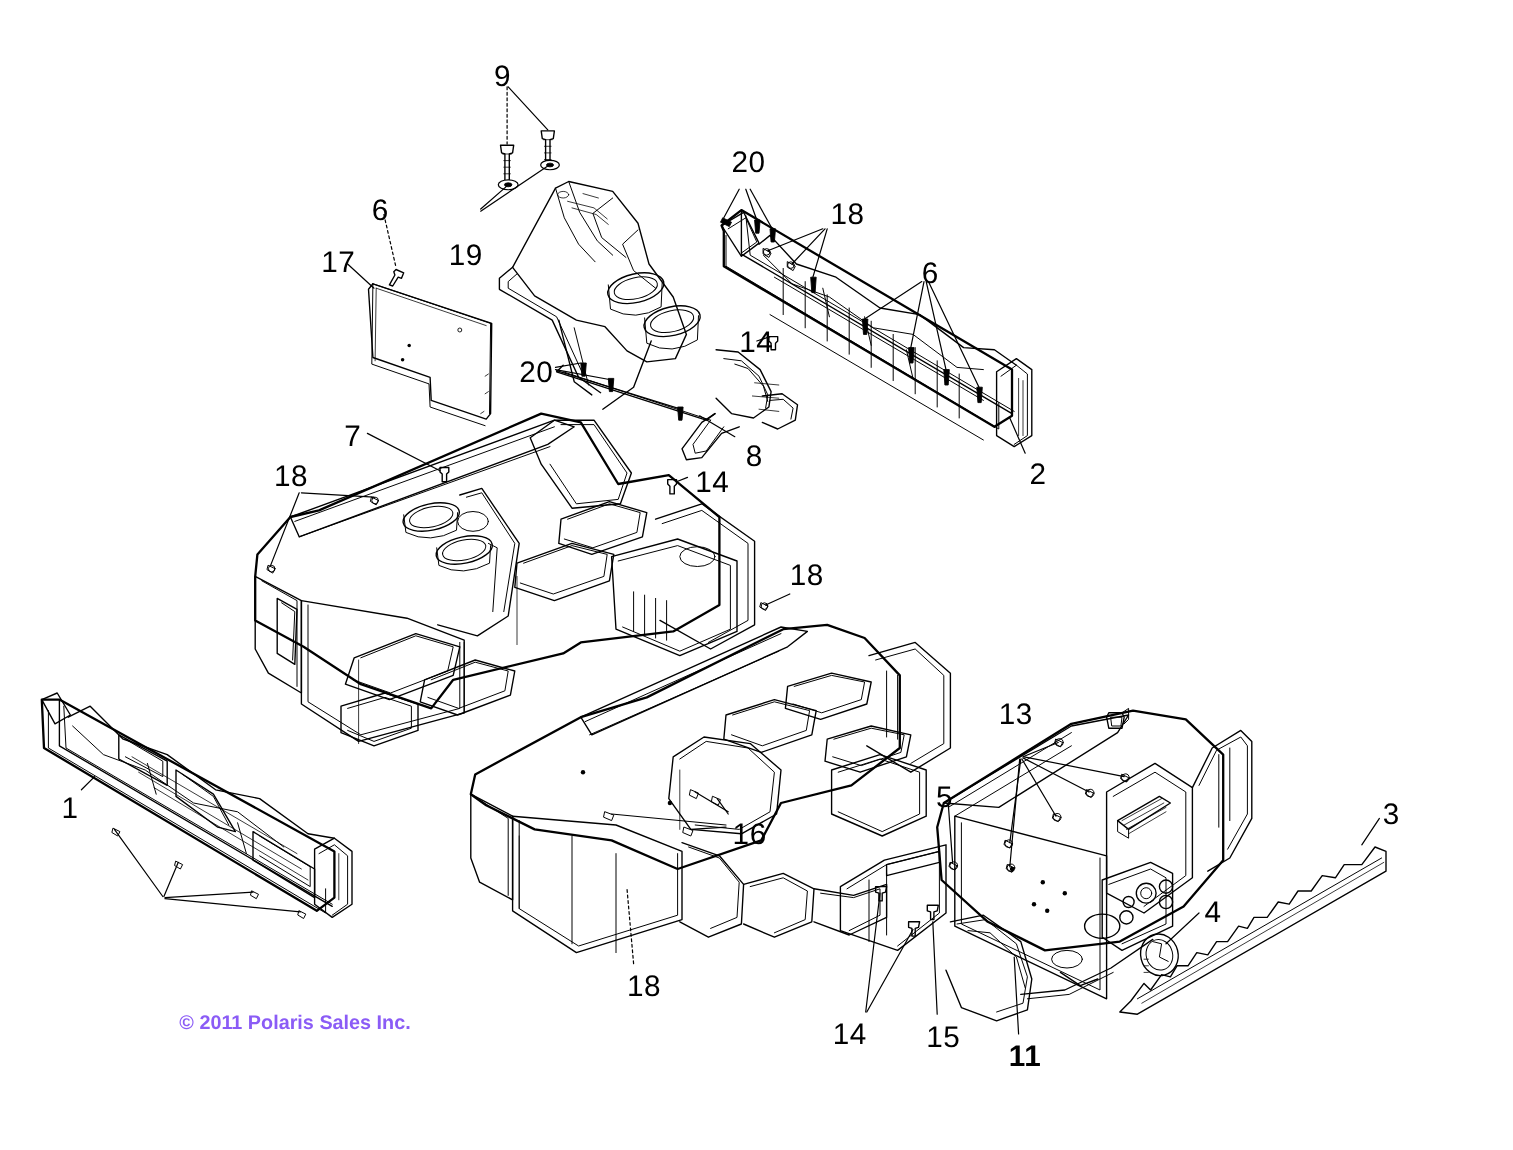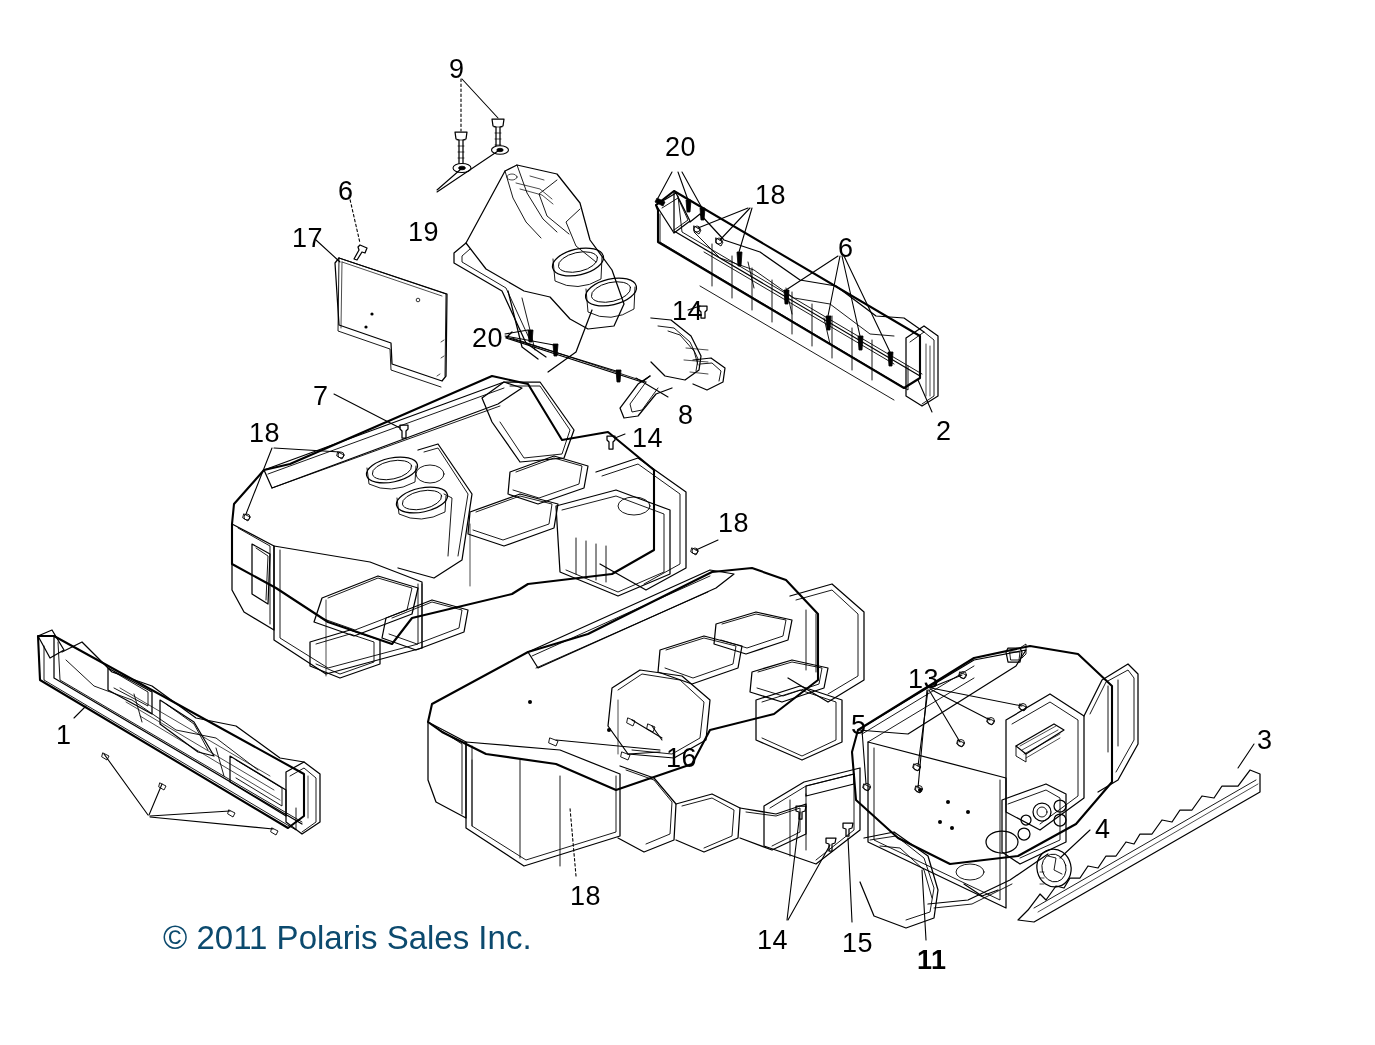--- a/index.html
+++ b/index.html
@@ -36,23 +36,24 @@
     line-height: 1;
     color: #000000;
     white-space: nowrap;
     letter-spacing: 0.5px;
   }
   #copyright-notice {
     position: absolute;
     left: 163px;
     top: 919px;
     font-family: "Liberation Sans", sans-serif;
-    font-size: 33px;
-    color: #0c4a6e;
+    font-size: 18px;
+    color: #8b5cf6;
     white-space: nowrap;
+    font-weight: bold;
   }
   .ln { fill: none; stroke: #000; stroke-width: 1.25; stroke-linejoin: round; stroke-linecap: round; }
   .ln-t { fill: none; stroke: #000; stroke-width: 0.9; stroke-linejoin: round; stroke-linecap: round; }
   .ln-h { fill: none; stroke: #000; stroke-width: 0.7; stroke-linejoin: round; stroke-linecap: round; }
   .ln-b { fill: none; stroke: #000; stroke-width: 2.1; stroke-linejoin: round; stroke-linecap: round; }
   .leader { fill: none; stroke: #000; stroke-width: 1.1; stroke-linecap: round; }
   .leader-dot { fill: none; stroke: #000; stroke-width: 1.1; stroke-dasharray: 2.5 2.5; stroke-linecap: round; }
   .fill-b { fill: #000; stroke: #000; stroke-width: 0.8; }
   .fill-w { fill: #fff; stroke: #000; stroke-width: 1.1; }
 </style>
@@ -525,21 +526,21 @@
   <div class="callout" style="left:292px; top:225px;">17</div>
   <div class="callout" style="left:838px; top:235px;">6</div>
   <div class="callout" style="left:672px; top:298px;">14</div>
   <div class="callout" style="left:472px; top:325px;">20</div>
   <div class="callout" style="left:678px; top:402px;">8</div>
   <div class="callout" style="left:313px; top:383px;">7</div>
   <div class="callout" style="left:936px; top:418px;">2</div>
   <div class="callout" style="left:249px; top:420px;">18</div>
   <div class="callout" style="left:632px; top:425px;">14</div>
   <div class="callout" style="left:718px; top:510px;">18</div>
-  <div class="callout" style="left:908px; top:666px;">13</div>
+  <div class="callout" style="left:908px; top:636px;">13</div>
   <div class="callout" style="left:851px; top:712px;">5</div>
   <div class="callout" style="left:56px;  top:722px;">1</div>
   <div class="callout" style="left:1257px;top:727px;">3</div>
   <div class="callout" style="left:666px; top:745px;text-align:center;">16</div>
   <div class="callout" style="left:1095px;top:816px;">4</div>
   <div class="callout" style="left:570px; top:883px;">18</div>
   <div class="callout" style="left:757px; top:927px;">14</div>
   <div class="callout" style="left:842px; top:930px;">15</div>
   <div class="callout" style="left:917px; top:947px;font-weight:bold;">11</div>
 

